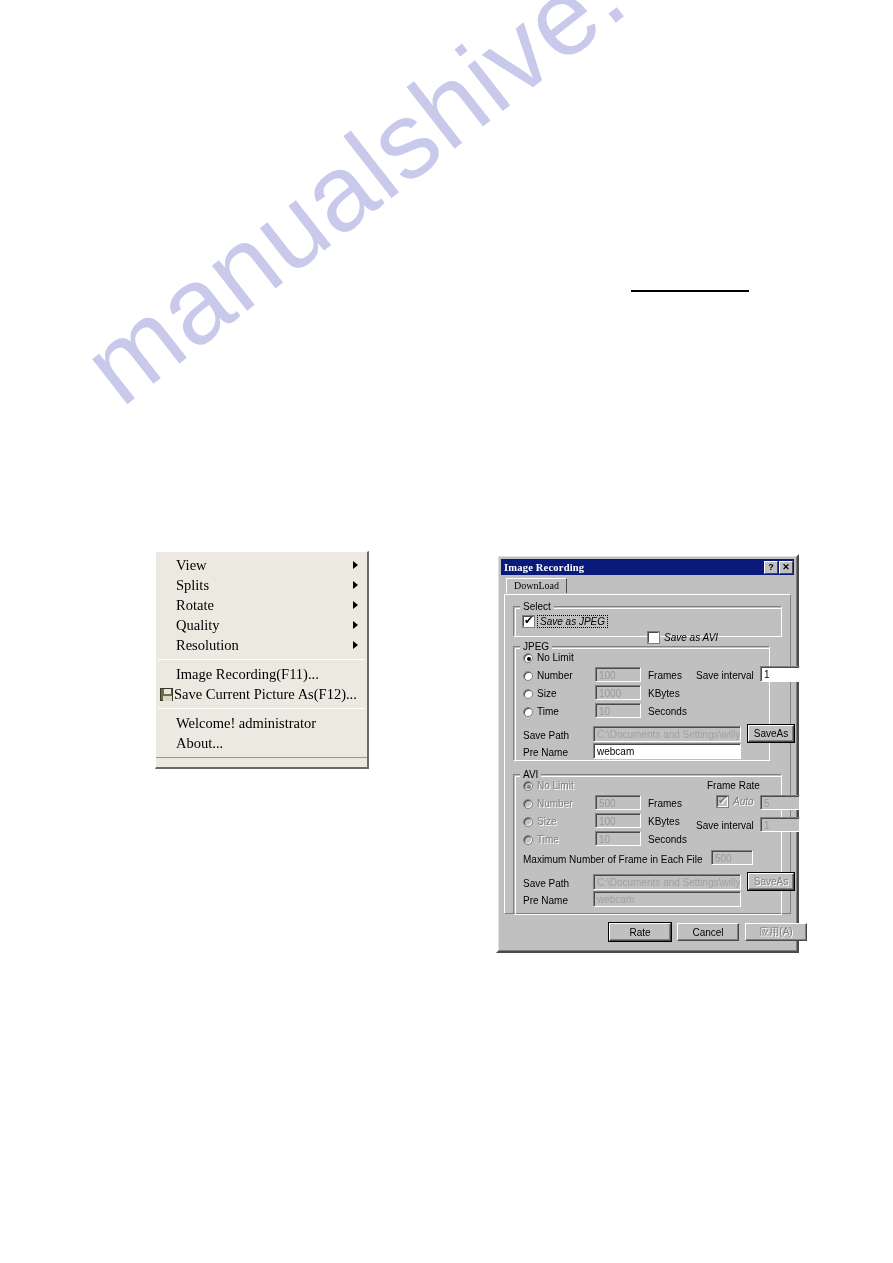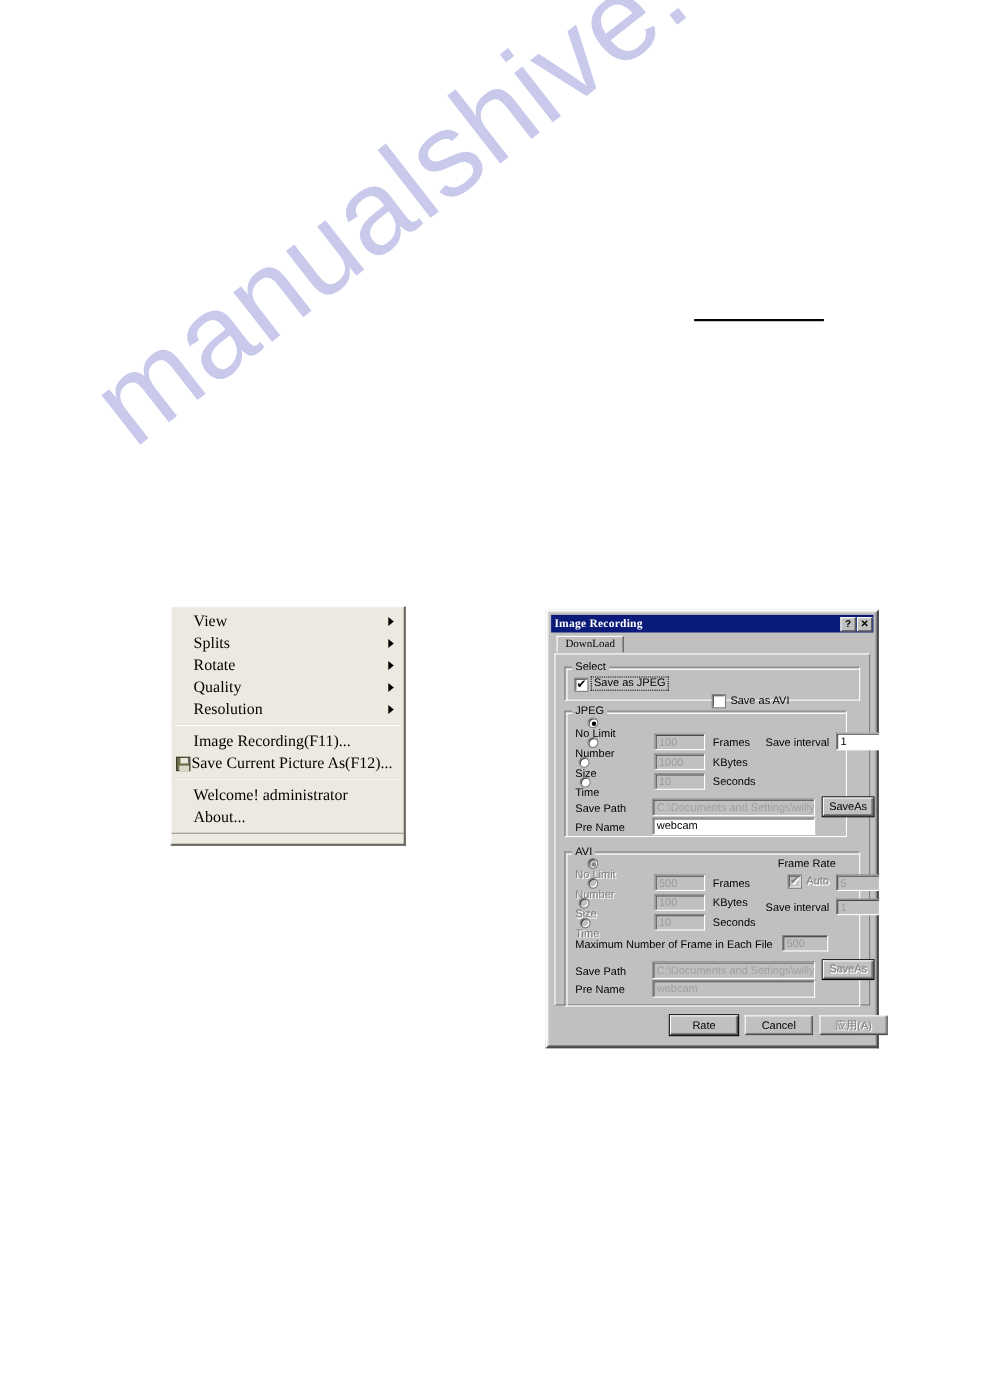--- a/index.html
+++ b/index.html
@@ -183,38 +183,38 @@
   .gb .gb-title {
     position:absolute; left:7px; top:0; background:#c0c0c0;
     padding: 0 3px; font-size:10px; z-index:2;
     font-family:"Liberation Sans", sans-serif;
   }
   .gb .gb-content { position:absolute; left:0; right:0; top:5px; bottom:0; }
 
   .lbl { position:absolute; font-size:10px; white-space:nowrap; }
 
   
-  .radio { position:absolute; display:flex; align-items:center; white-space:nowrap; font-size:10px;flex-direction:column; }
+  .radio { position:absolute; display:flex; align-items:center; white-space:nowrap; font-size:10px; }
   .rdot {
     width:10px; height:10px; border-radius:50%;
     background:#ffffff;
     border:1px solid #808080;
     box-shadow: inset 1px 1px 0 #4a4a4a, inset -1px -1px 0 #ffffff;
     margin-right:4px; position:relative; flex:0 0 auto;
   }
   .radio.on .rdot:after {
     content:""; position:absolute; left:3px; top:3px;
     width:4px; height:4px; border-radius:50%; background:#000;
   }
   .radio.dim { color:#808080; text-shadow: 1px 1px 0 #ffffff; }
   .radio.dim .rdot { background:#c0c0c0; }
   .radio.dim.on .rdot:after { background:#808080; }
 
   
-  .check { position:absolute; display:flex; align-items:flex-end; white-space:nowrap; font-size:10px; }
+  .check { position:absolute; display:flex; align-items:center; white-space:nowrap; font-size:10px;font-style:italic; }
   .cbox {
     width:11px; height:11px; background:#ffffff;
     border-top:1px solid #4a4a4a; border-left:1px solid #4a4a4a;
     border-right:1px solid #ffffff; border-bottom:1px solid #ffffff;
     outline:1px solid #808080;
     margin-right:5px; position:relative; flex:0 0 auto;
   }
   .check.on .cbox:after {
     content:"✔"; position:absolute; left:0px; top:-3px;
     font-size:11px; line-height:13px; color:#000;

